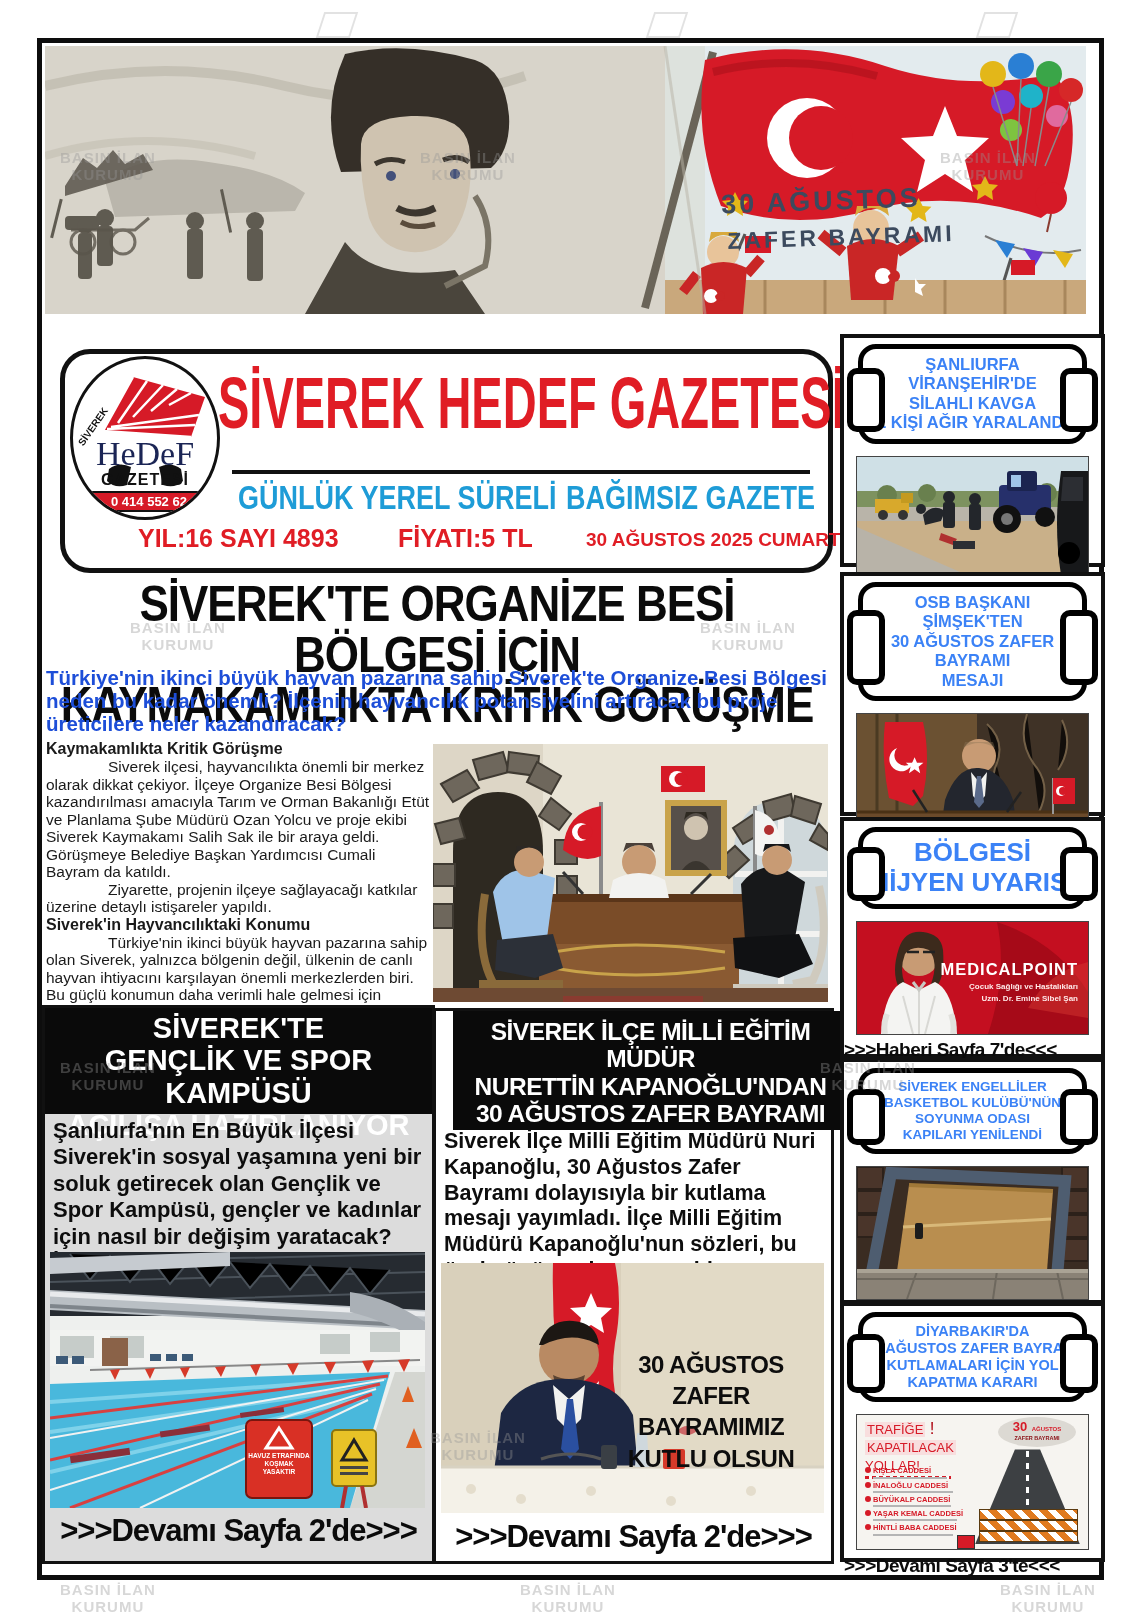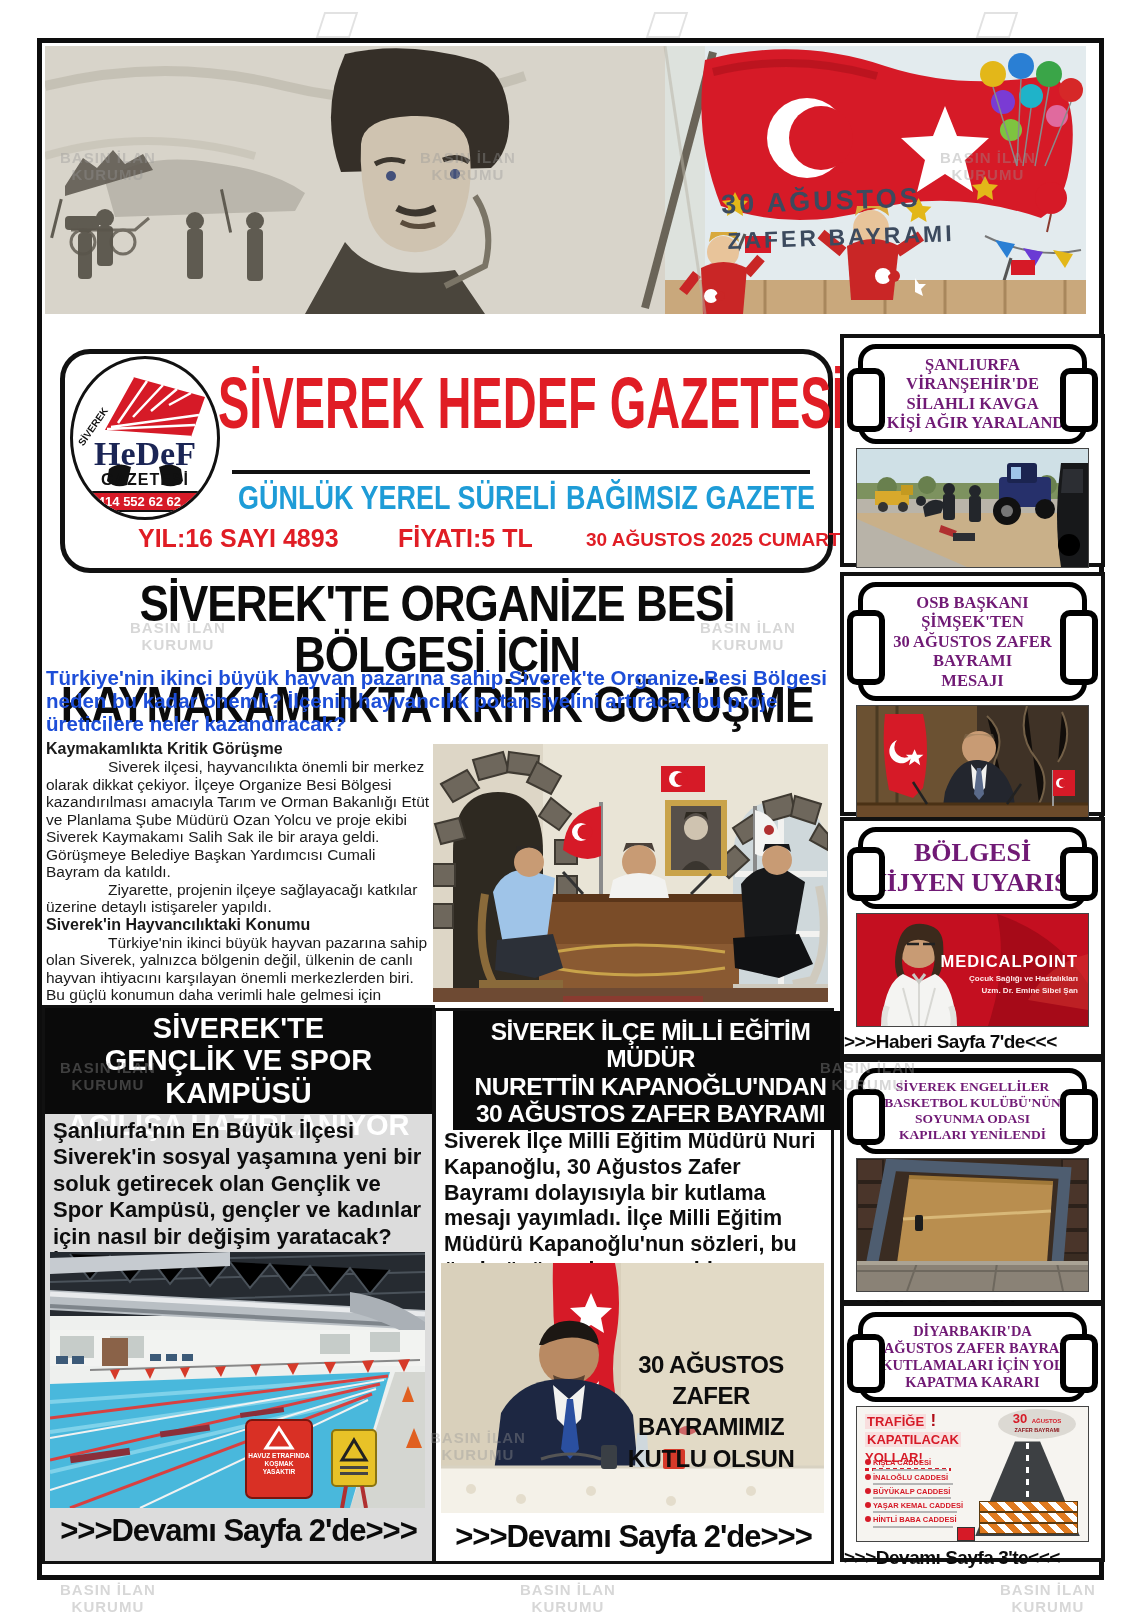--- a/index.html
+++ b/index.html
@@ -19,54 +19,54 @@
       transform:rotate(-2deg);text-align:center;}
   
   .masthead{left:60px;top:349px;width:763px;height:214px;border:5px solid #111;border-radius:30px;background:#fff;}
   .mh-title{left:218px;top:360px;width:598px;text-align:center;color:#e01d25;font-weight:900;
       font-size:47px;letter-spacing:0px;transform:scaleY(1.55);transform-origin:top center;white-space:nowrap;}
   .mh-divider{left:232px;top:470px;width:578px;height:4px;background:#111;}
   .mh-sub{top:480px;font-weight:900;color:#1e9cd7;font-size:27px;transform:scaleY(1.2);transform-origin:top left;white-space:nowrap;}
   .mh-info{font-weight:900;color:#e01d25;white-space:nowrap;}
   .logo{left:70px;top:356px;width:144px;height:158px;}
   .logo-oval{position:absolute;left:0;top:0;width:100%;height:100%;border:3px solid #111;border-radius:50%;background:#fff;overflow:hidden;}
-  .logo-hedef{position:absolute;left:0;top:76px;width:100%;text-align:center;font-weight:700;font-size:34px;color:#1b2555;font-family:"Liberation Serif",serif;}
+  .logo-hedef{position:absolute;left:0;top:76px;width:100%;text-align:center;font-weight:400;font-size:34px;color:#1b2555;font-family:"Liberation Serif",serif;}
   .logo-gaz{position:absolute;left:0;top:112px;width:100%;text-align:center;font-weight:900;font-size:16px;color:#111;letter-spacing:1px;}
   .logo-phone{position:absolute;left:12px;top:132px;width:118px;background:#d61a27;color:#fff;font-weight:bold;
-      font-size:13px;text-align:left;border:2px solid #111;border-radius:3px;padding:1px 0;}
+      font-size:13px;text-align:right;border:2px solid #111;border-radius:3px;padding:1px 0;}
   .logo-siverek{position:absolute;left:-2px;top:62px;font-size:10px;font-weight:900;color:#111;transform:rotate(-55deg);}
   
   .headline{left:42px;top:580px;width:790px;text-align:center;font-weight:900;color:#0b0b0b;
       font-size:44px;line-height:1.02;letter-spacing:-1px;transform:scaleY(1.12);transform-origin:top center;}
   .lead{left:46px;top:666px;width:786px;font-weight:bold;font-size:20.5px;line-height:1.13;color:#1d4ed8;}
   .leftcol{left:46px;top:740px;width:384px;font-size:15.5px;line-height:1.13;color:#1a1a1a;}
   .leftcol .sub{font-weight:bold;font-size:16px;}
   .leftcol p{margin:0;text-indent:62px;}
   .cont-inline{font-weight:900;font-size:25px;letter-spacing:-0.5px;}
   
   .photo{overflow:hidden;background:#888;}
   
   .card-left{left:42px;top:1005px;width:387px;height:553px;background:#dcdcdc;border:3px solid #111;}
   .card-mid{left:433px;top:1008px;width:395px;height:550px;background:#fff;border:3px solid #111;}
   .blackbox{background:#0a0a0a;color:#fff;text-align:center;font-weight:900;line-height:1.12;}
   .story-body{font-weight:bold;color:#0d0d0d;}
   .story-link{text-align:center;font-weight:900;color:#0b0b0b;letter-spacing:-1px;}
   
   .scard{left:840px;width:257px;border:4px solid #111;background:#fff;}
-  .bubble{position:relative;margin:6px 14px 4px 14px;border:5px solid #000;border-radius:18px;background:#fff;
-      text-align:center;font-weight:900;color:#701a75;padding:6px 2px;line-height:1.18;z-index:2;font-family:Liberation Serif, serif;}
+  .bubble{position:relative;margin:6px 14px 12px 14px;border:5px solid #000;border-radius:18px;background:#fff;
+      text-align:center;font-weight:900;color:#3b82f6;padding:6px 2px;line-height:1.18;z-index:2;}
   .ear{position:absolute;width:26px;height:58%;top:21%;border:6px solid #000;border-radius:10px;z-index:1;background:#fff;}
   .ear.l{left:-16px;} .ear.r{right:-16px;}
   .slink{font-weight:800;font-size:19px;color:#0b0b0b;letter-spacing:-0.5px;}
   .sphoto{margin:2px 12px;border:1px solid #444;overflow:hidden;position:relative;}
   
   .med-brand{position:absolute;right:10px;top:38px;color:#fff;font-weight:900;font-size:16.5px;letter-spacing:1px;}
   .med-sub{position:absolute;right:10px;color:#ffe9e9;font-size:8px;font-weight:bold;text-align:right;}
   
-  .info-title{color:#d61a27;font-weight:700;line-height:1.0;font-size:13px;letter-spacing:0;}
+  .info-title{color:#d61a27;font-weight:400;line-height:1.0;font-size:13px;letter-spacing:0;}
   .street{font-size:7.5px;font-weight:900;color:#d61a27;line-height:1.1;white-space:nowrap;}
   .street .blt{display:inline-block;width:6px;height:6px;border-radius:50%;background:#d61a27;margin-right:2px;}
   .street.alt{color:#1d8a3c;margin-top:23px;} .street.alt .blt{background:#1d8a3c;}
   .finegray{height:2px;background:#b5b5b5;margin:1px 0 3px 8px;}
   .road{position:absolute;right:8px;top:34px;width:105px;height:95px;}
   .road-surface{position:absolute;left:0;top:0;width:100%;height:100%;background:#3d4043;
       clip-path:polygon(38% 0,62% 0,100% 100%,0 100%);}
   .road-mid{position:absolute;left:49%;top:2px;width:3px;height:70%;
       background:repeating-linear-gradient(#fff 0 6px,transparent 6px 12px);}
   .barrier{position:absolute;left:4%;width:92%;height:9px;border:1px solid #5a3a10;

